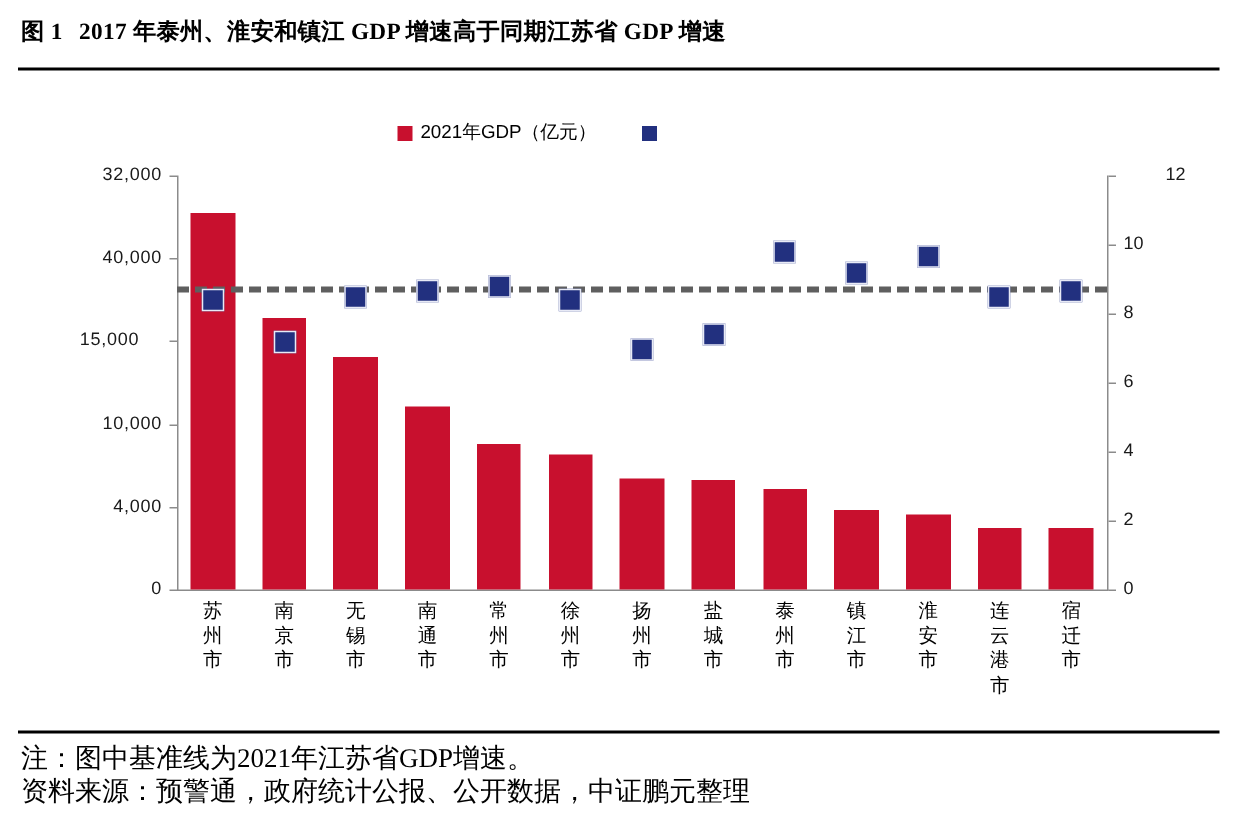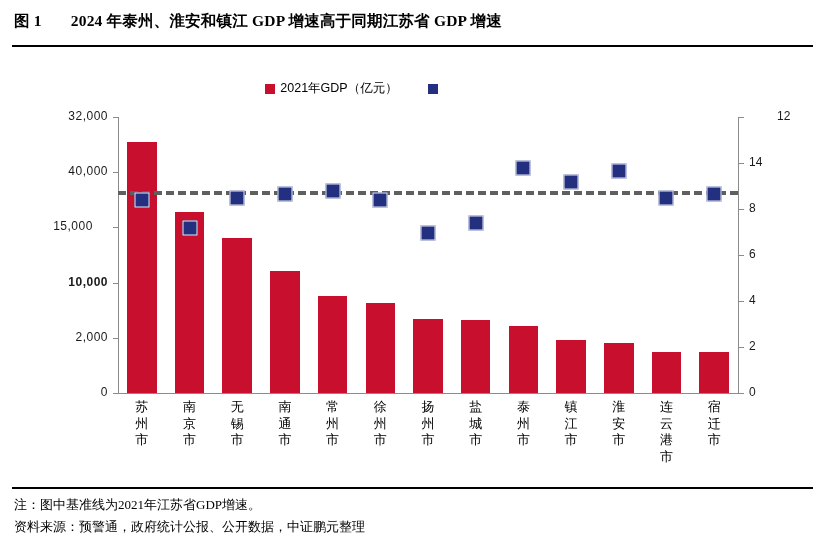--- a/index.html
+++ b/index.html
@@ -23,21 +23,21 @@
     width: 825px; height: 46px;
     padding: 11px 0 0 14px;
   }
   .fig-title {
     font-family: "Liberation Serif", "DejaVu Serif", serif;
     font-weight: bold;
     font-size: 15.5px;
     letter-spacing: 0.2px;
     white-space: nowrap;
   }
-  .fig-title .fig-num { margin-right: 29px; }
+  .fig-title .fig-num { margin-right: 11px; }
   .rule-top {
     position: absolute;
     left: 12px; top: 45px;
     width: 801px; height: 2px;
     background: #000000;
   }
   .rule-bottom {
     position: absolute;
     left: 12px; top: 487px;
     width: 801px; height: 2px;
@@ -162,32 +162,32 @@
   }
 
   
   .footnotes {
     position: absolute;
     left: 14px; top: 494px;
     width: 800px;
   }
   .footnote {
     font-family: "Liberation Serif", "DejaVu Serif", serif;
-    font-size: 13px;
+    font-size: 18px;
     line-height: 22px;
     color: #000;
     white-space: nowrap;
   }
 </style>
 </head>
 <body>
 
 <div class="fig-header">
   <div class="fig-title">
-    <span class="fig-num">图 1</span><span>2024 年泰州、淮安和镇江 GDP 增速高于同期江苏省 GDP 增速</span>
+    <span class="fig-num">图 1</span><span>2017 年泰州、淮安和镇江 GDP 增速高于同期江苏省 GDP 增速</span>
   </div>
 </div>
 <div class="rule-top"></div>
 
 <div class="legend">
   <div class="legend-item">
     <span class="legend-swatch sw-red"></span>
     <span>2021年GDP（亿元）</span>
   </div>
   <div class="legend-item">
@@ -212,33 +212,33 @@
       <div class="tick tick-r" style="top: 393px;"></div>
       <div class="tick tick-r" style="top: 347px;"></div>
       <div class="tick tick-r" style="top: 301px;"></div>
       <div class="tick tick-r" style="top: 255px;"></div>
       <div class="tick tick-r" style="top: 209px;"></div>
       <div class="tick tick-r" style="top: 163px;"></div>
       <div class="tick tick-r" style="top: 117px;"></div>
     </div>
   <div id="ylabels-left">
       <div class="ylabel" style="top: 393px;">0</div>
-      <div class="ylabel" style="top: 337.8px;">2,000</div>
-      <div class="ylabel" style="top: 282.6px; font-weight: bold;">10,000</div>
+      <div class="ylabel" style="top: 337.8px;">4,000</div>
+      <div class="ylabel" style="top: 282.6px;">10,000</div>
       <div class="ylabel" style="top: 227.4px; text-align: center;">15,000</div>
       <div class="ylabel" style="top: 172.2px;">40,000</div>
       <div class="ylabel" style="top: 117px;">32,000</div>
     </div>
   <div id="ylabels-right">
       <div class="ylabel-r" style="top: 393px;">0</div>
       <div class="ylabel-r" style="top: 347px;">2</div>
       <div class="ylabel-r" style="top: 301px;">4</div>
       <div class="ylabel-r" style="top: 255px;">6</div>
       <div class="ylabel-r" style="top: 209px;">8</div>
-      <div class="ylabel-r" style="top: 163px;">14</div>
+      <div class="ylabel-r" style="top: 163px;">10</div>
       <div class="ylabel-r" style="top: 117px; margin-left: 28px;">12</div>
     </div>
 
   <div class="plot">
     <div id="bars">
         <div class="bar" title="苏州市: 22718" style="left: 9.06154px; width: 29.5692px; height: 250.807px; background: rgb(200, 16, 46);"></div>
         <div class="bar" title="南京市: 16355" style="left: 56.7538px; width: 29.5692px; height: 180.559px; background: rgb(200, 16, 46);"></div>
         <div class="bar" title="无锡市: 14003" style="left: 104.446px; width: 29.5692px; height: 154.593px; background: rgb(200, 16, 46);"></div>
         <div class="bar" title="南通市: 11027" style="left: 152.138px; width: 29.5692px; height: 121.738px; background: rgb(200, 16, 46);"></div>
         <div class="bar" title="常州市: 8808" style="left: 199.831px; width: 29.5692px; height: 97.2403px; background: rgb(200, 16, 46);"></div>

